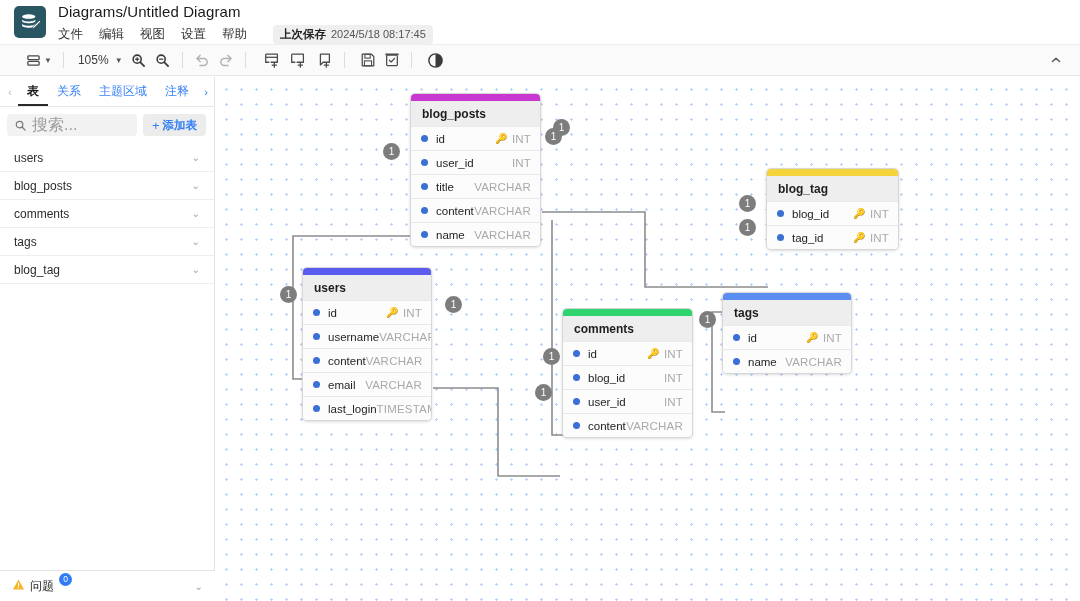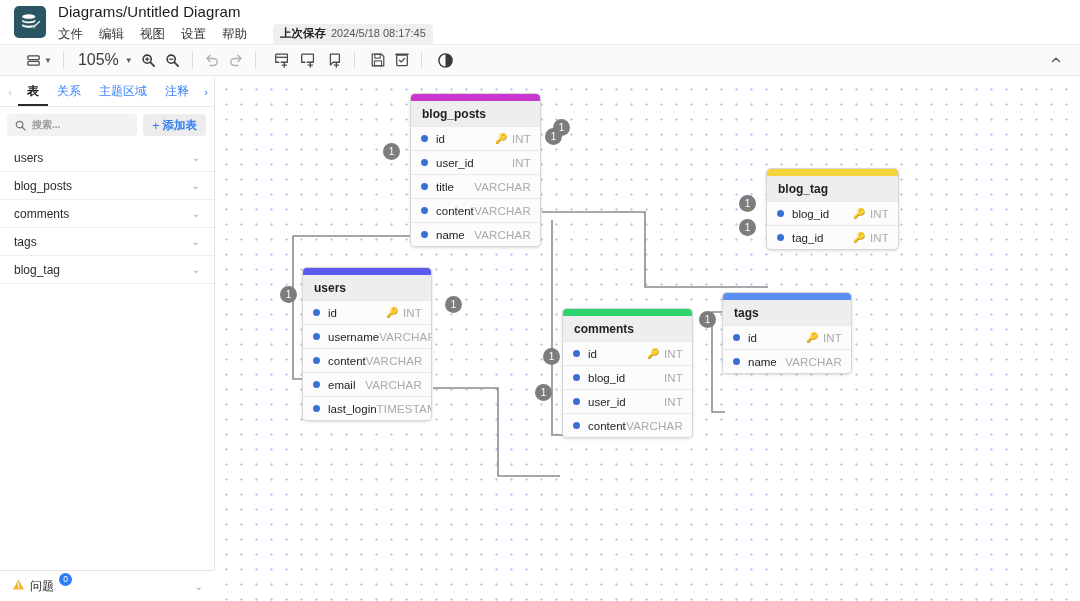--- a/index.html
+++ b/index.html
@@ -22,21 +22,21 @@
     background: #2a5563; border-radius: 5px;
     display: flex; align-items: center; justify-content: center;
     flex: none;
   }
   .title-block { margin-left: 12px; padding-top: 3px; }
   .doc-title {
     font-size: 15px; color: #1a1a1a; letter-spacing: .1px;
     line-height: 18px;
   }
   .menu-row {
-    display: flex; gap: 0px; margin-top: 3px;
+    display: flex; align-items: center; gap: 0px; margin-top: 3px;
   }
   .menu-item {
     font-size: 12.5px; color: #333; padding: 2px 8px 2px 0; margin-right: 8px;
     cursor: default; white-space: nowrap;
   }
   .saved-chip {
     display: flex; align-items: baseline; gap: 5px;
     background: #efefef; border-radius: 4px;
     padding: 2px 7px; margin-left: 10px;
   }
@@ -49,21 +49,21 @@
     background: #fafafa;
     border-top: 1px solid #eee; border-bottom: 1px solid #e7e7e7;
     display: flex; align-items: center;
   }
   .tb-btn {
     height: 24px; min-width: 24px; display: flex; align-items: center;
     justify-content: center; gap: 3px; border-radius: 4px;
     color: #55595e; cursor: pointer; padding: 0 4px;
   }
   .tb-sep { width: 1px; height: 16px; background: #dcdcdc; margin: 0 7px; }
-  .tb-zoom { font-size: 16px; color: #3c3c3c; padding: 0 3px; }
+  .tb-zoom { font-size: 12px; color: #3c3c3c; padding: 0 3px; }
   .caret { font-size: 8px; color: #5a5a5a; }
   .tb-spacer { flex: 1; }
   .tb-collapse {
     margin-right: 10px; width: 28px; height: 24px; border-radius: 4px;
     display: flex; align-items: center; justify-content: center;
     color: #55595e; cursor: pointer;
   }
 
   
   .sidebar {
@@ -87,21 +87,21 @@
     color: #1d1d1d; font-weight: bold;
     box-shadow: inset 0 -2px 0 0 #2a2a2a;
   }
   .search-row {
     display: flex; align-items: center; gap: 6px; padding: 7px 8px 6px 7px;
   }
   .search-box {
     flex: 1; height: 22px; background: #f2f2f3; border-radius: 4px;
     display: flex; align-items: center; gap: 6px; padding: 0 8px;
   }
-  .search-ph { font-size: 10px; color: #9b9b9b; font-weight: bold; }
+  .search-ph { font-size: 16px; color: #9b9b9b; }
   .add-btn {
     height: 22px; background: #ececec; border-radius: 4px;
     display: flex; align-items: center; gap: 3px; padding: 0 9px;
     font-size: 11.5px; color: #2f7cf6; cursor: pointer; font-weight: bold;
   }
   .add-plus { font-size: 13px; line-height: 1; font-weight: normal; }
   .tbl-list { padding-top: 2px; }
   .tbl-row {
     height: 28px; display: flex; align-items: center;
     justify-content: space-between;

